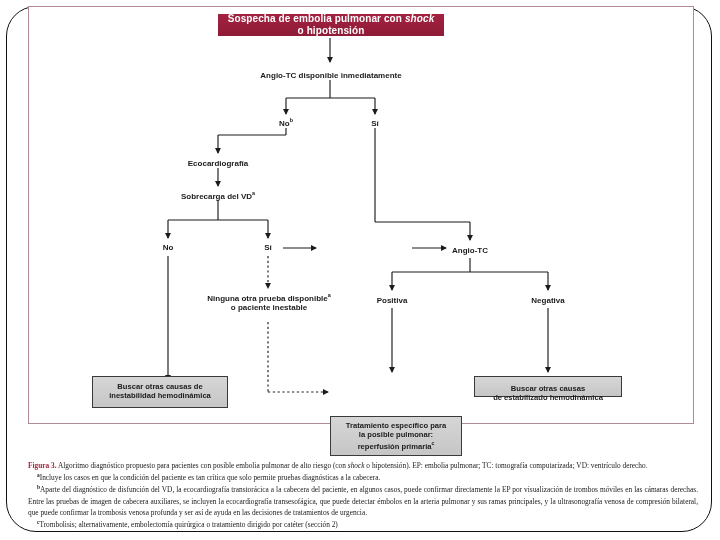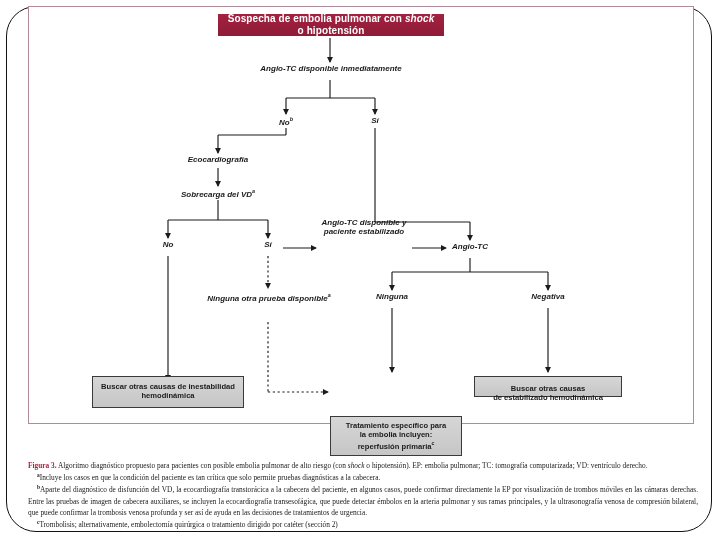--- a/index.html
+++ b/index.html
@@ -79,24 +79,23 @@
     letter-spacing: .1px;
   }
   .title-box i { font-style: italic; }
 
   
   .text-node {
     font-size: 8px;
     font-weight: bold;
     color: #1b1b1b;
     display: flex;
-    align-items: flex-start;
+    align-items: flex-end;
     justify-content: center;
     white-space: nowrap;
-    font-style: italic;
   }
   .text-node.multi { white-space: normal; }
   .text-node .sup {
     font-size: 5.4px;
     vertical-align: super;
     font-weight: bold;
   }
 
   
   .result-box {
@@ -225,47 +224,45 @@
   </div>
 
   <div class="node text-node" style="left:148px; top:240px; width:40px; height:12px;">
     <span>No</span>
   </div>
 
   <div class="node text-node" style="left:248px; top:240px; width:40px; height:12px;">
     <span>Sí</span>
   </div>
 
-  <div class="node text-node multi" style="left:318px; top:218px; width:92px; height:60px;">
-    <span>Angio-TC disponible y paciente estabilizado</span>
-  </div>
 
   <div class="node text-node" style="left:440px; top:242px; width:60px; height:13px;">
     <span>Angio-TC</span>
   </div>
 
   <div class="node text-node" style="left:362px; top:292px; width:60px; height:13px;">
-    <span>Ninguna</span>
+    <span>Positiva</span>
   </div>
 
   <div class="node text-node" style="left:518px; top:292px; width:60px; height:13px;">
     <span>Negativa</span>
   </div>
 
   <div class="node text-node multi" style="left:186px; top:292px; width:166px; height:28px; display:block;">
     <div><span>Ninguna otra prueba disponible</span><span class="sup">a</span></div>
-  </div>
-
-  <div class="node result-box" style="left:92px; top:376px; width:152px; height:32px;">
+    <div>o paciente inestable</div>
+  </div>
+
+  <div class="node result-box" style="left:92px; top:376px; width:136px; height:32px;">
     <span>Buscar otras causas de inestabilidad hemodinámica</span>
   </div>
 
   <div class="node result-box" style="left:330px; top:372px; width:132px; height:40px; display:block; padding-top:5px;margin-top:44px;">
     <div>Tratamiento específico para</div>
-    <div>la embolia incluyen:</div>
+    <div>la posible pulmonar:</div>
     <div><span>reperfusión primaria</span><span class="sup">c</span></div>
   </div>
 
   <div class="node result-box" style="left:474px; top:376px; width:148px; height:21px; display:block; padding-top:8px;">
     <div>Buscar otras causas</div>
     <div>de estabilizado hemodinámica</div>
   </div>
 
 </div>
 

